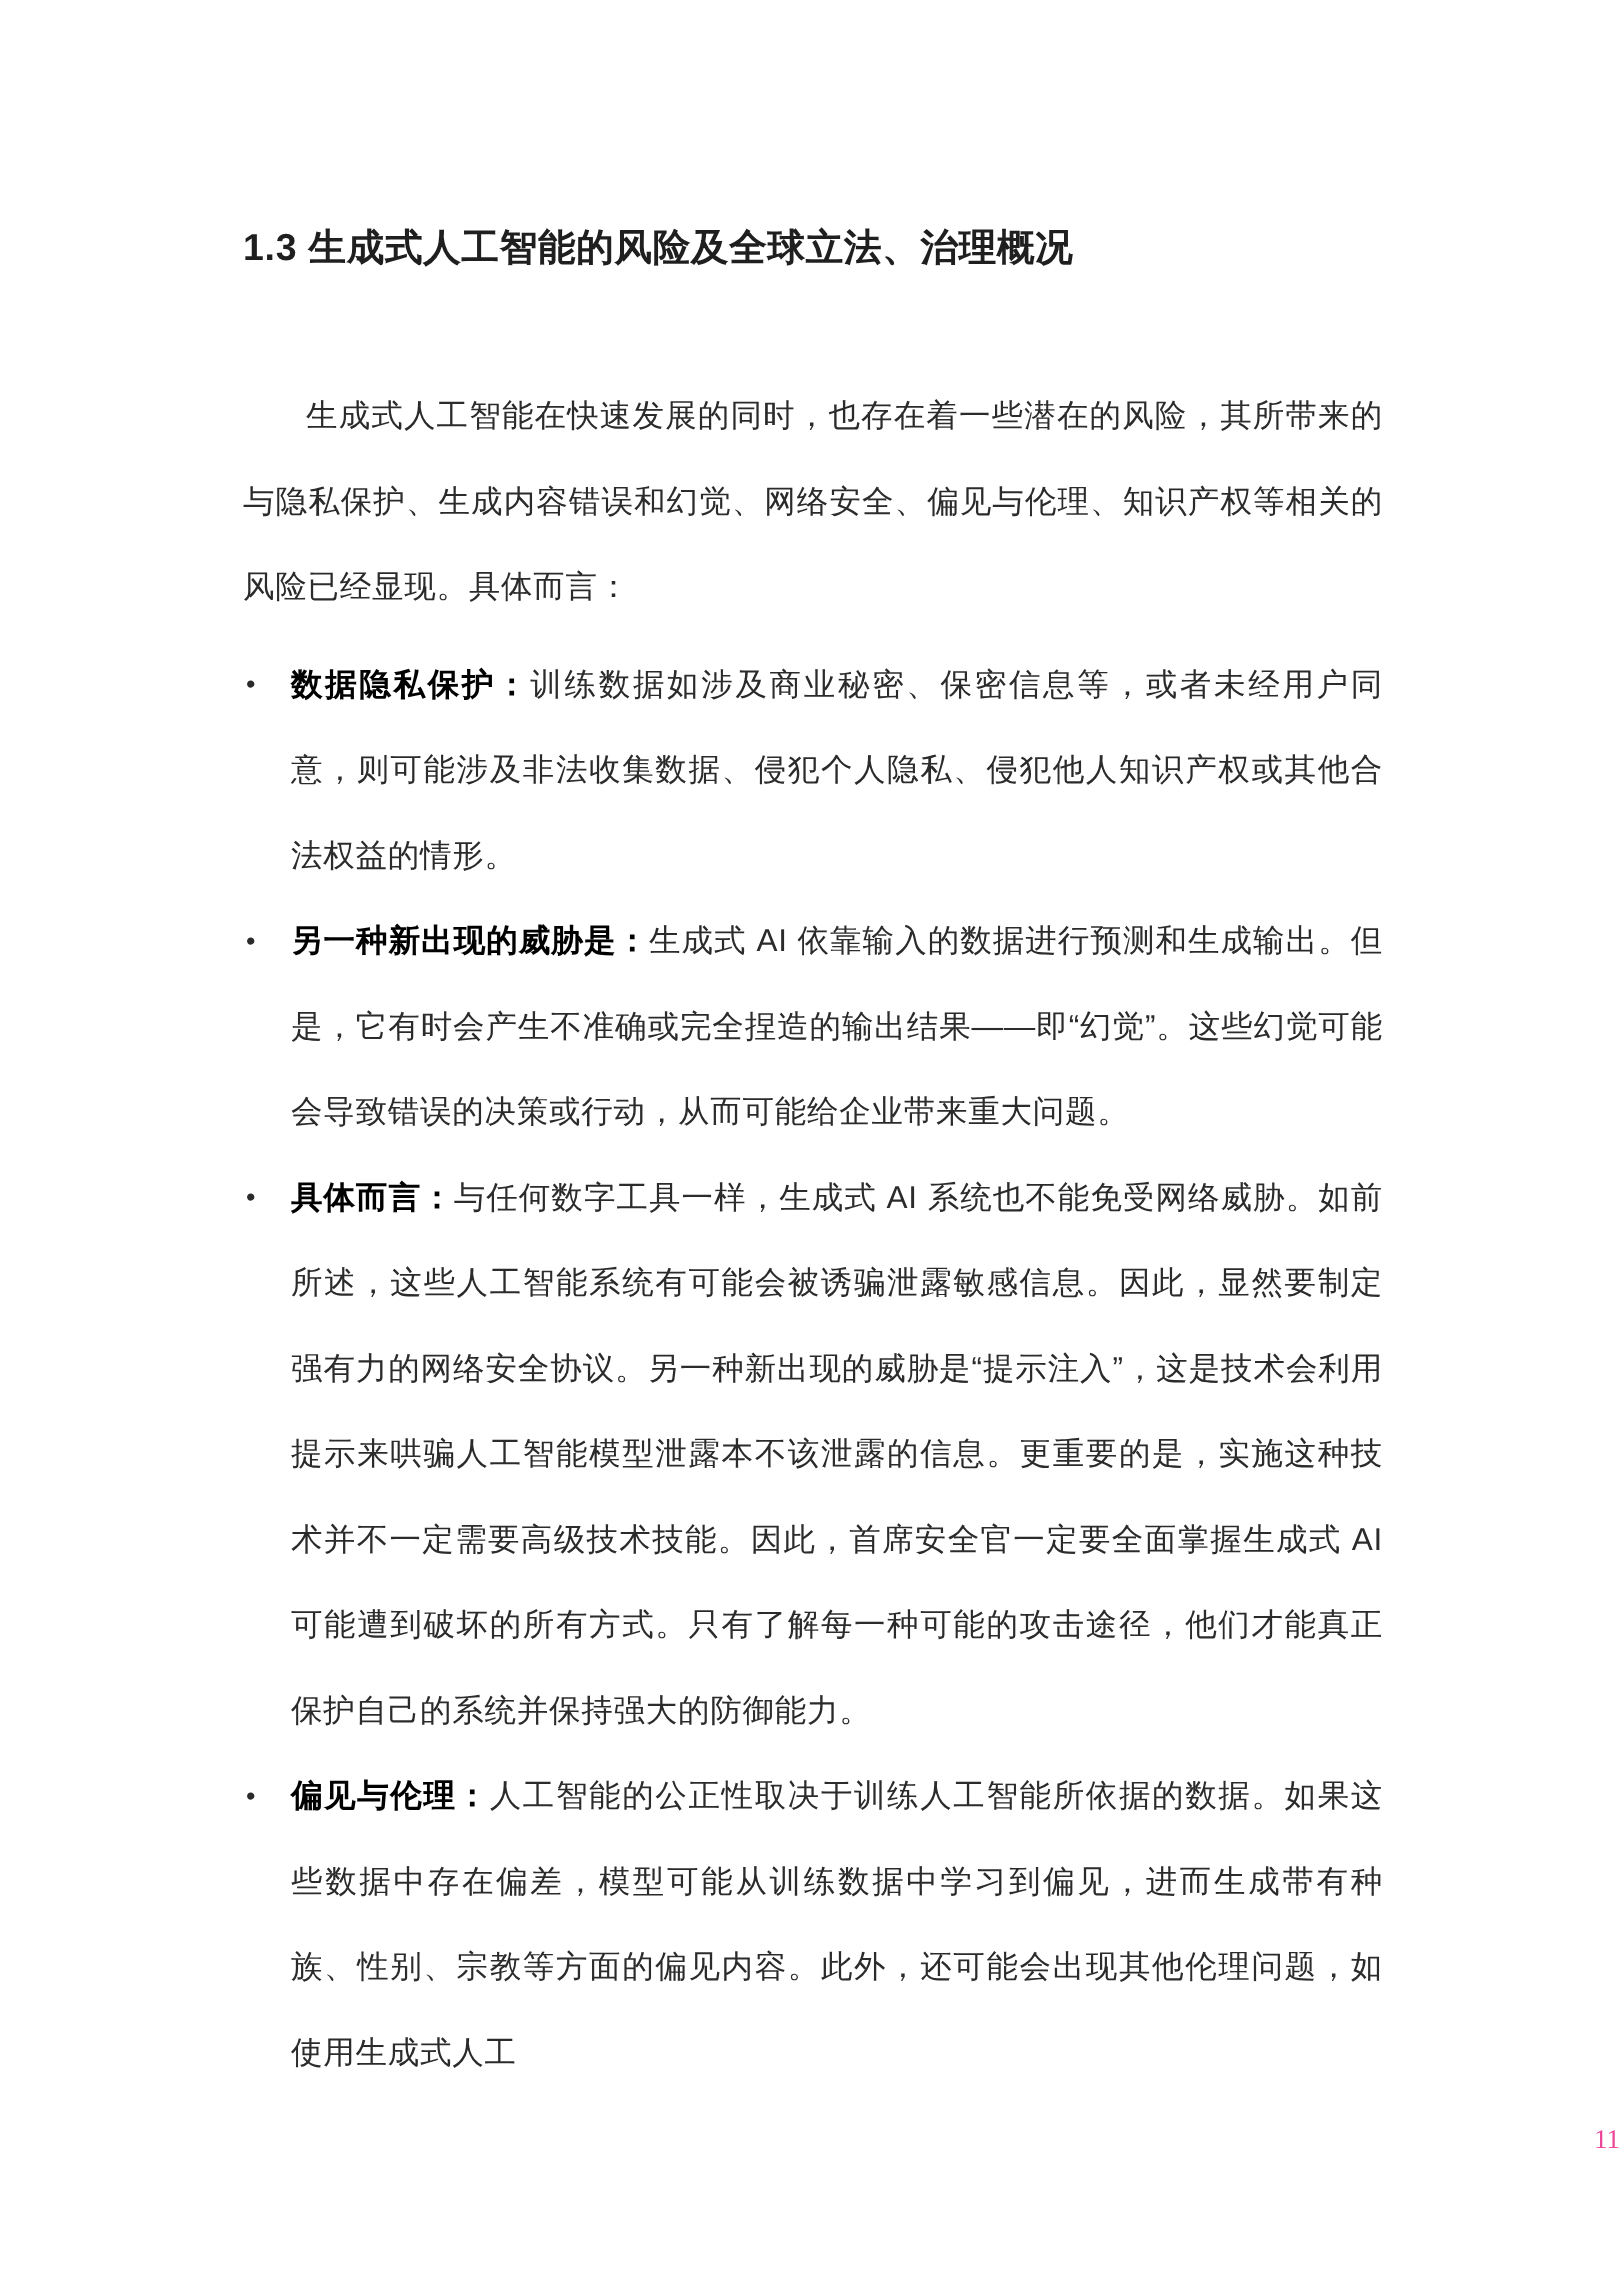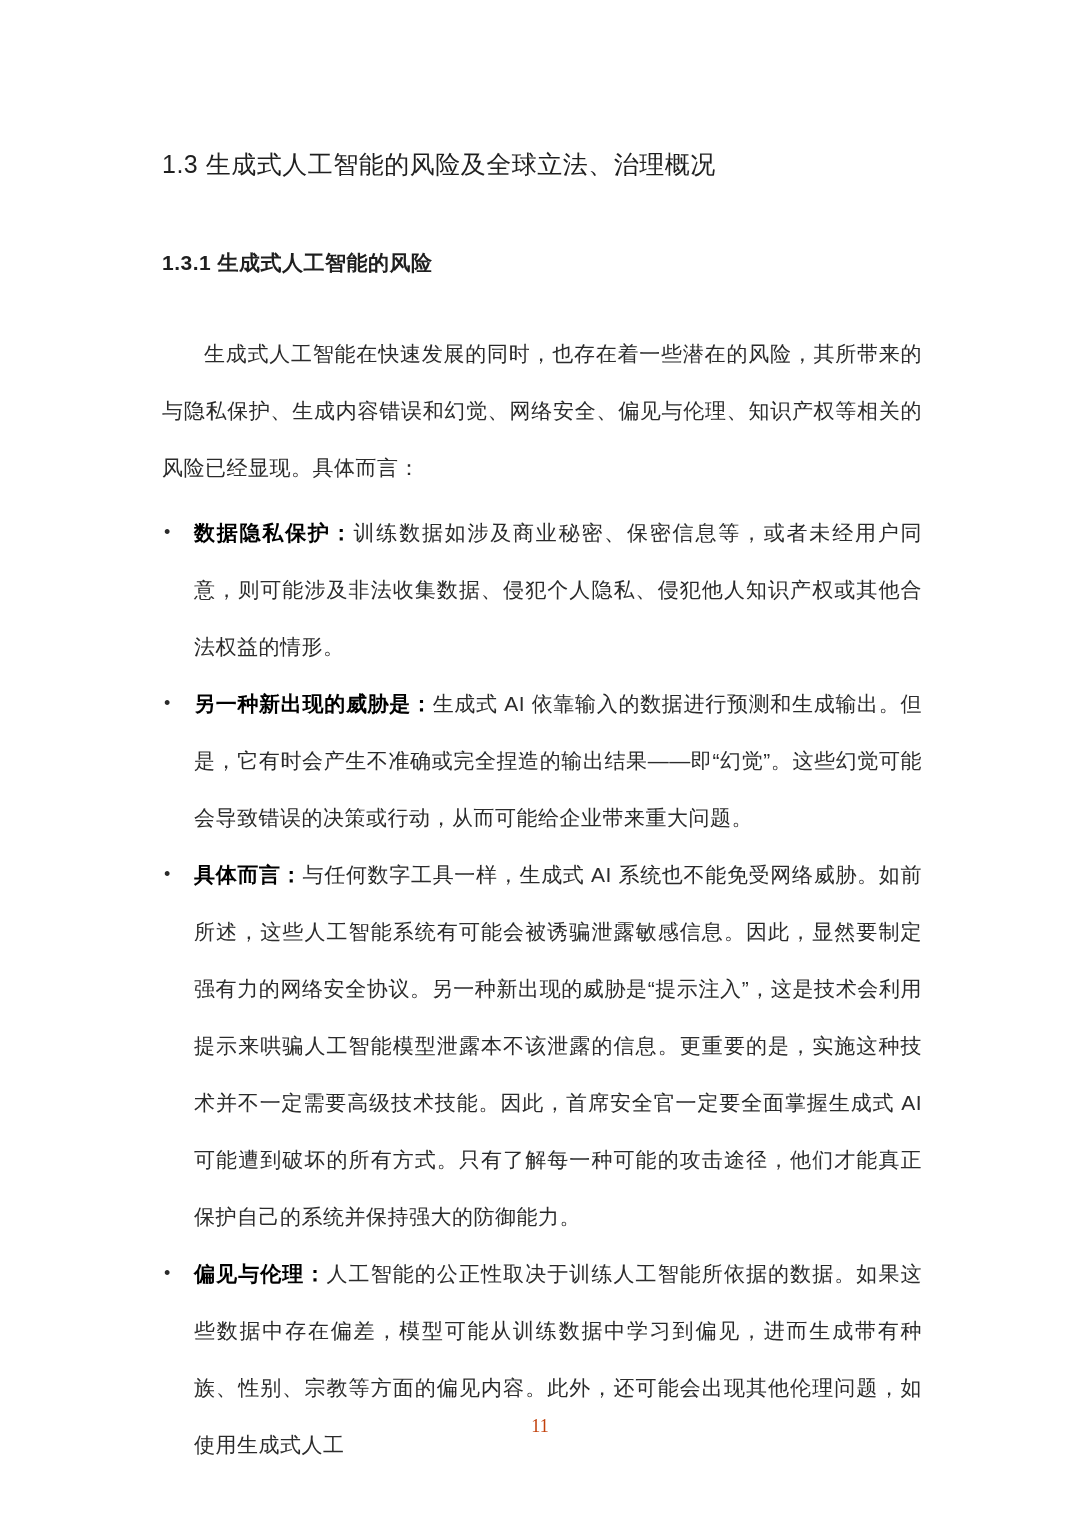--- a/index.html
+++ b/index.html
@@ -16,21 +16,21 @@
     overflow: hidden;
   }
   .page {
     box-sizing: border-box;
     width: 1080px;
     height: 1527px;
     padding: 148px 158px 0 162px;
   }
   .doc-heading {
     font-size: 25px;
-    font-weight: 400;
+    font-weight: 700;
     color: #1f1f1f;
     margin: 0 0 68px 0;
     letter-spacing: 0.5px;
   }
   .doc-subheading {
     font-size: 21px;
     font-weight: 700;
     color: #1f1f1f;
     margin: 0 0 48px 0;
     letter-spacing: 0.5px;
@@ -67,34 +67,33 @@
   }
   ul.risk-list li strong {
     font-weight: 700;
     color: #000000;
   }
   .page-number {
     position: absolute;
     left: 0;
     right: 0;
     top: 1416px;
-    text-align: center;
+    text-align: right;
     font-family: "Liberation Serif", "DejaVu Serif", serif;
     font-size: 18px;
-    color: #c2410c;
+    color: #ec4899;
   }
 </style>
 </head>
 <body>
 
 <div class="page">
 
   <h1 class="doc-heading">1.3 生成式人工智能的风险及全球立法、治理概况</h1>
 
-  <h2 class="doc-subheading">1.3.1 生成式人工智能的风险</h2>
 
   <p class="intro">生成式人工智能在快速发展的同时，也存在着一些潜在的风险，其所带来的与隐私保护、生成内容错误和幻觉、网络安全、偏见与伦理、知识产权等相关的风险已经显现。具体而言：</p>
 
   <ul class="risk-list">
     <li>
       <span class="bullet-dot">•</span><strong>数据隐私保护：</strong><span>训练数据如涉及商业秘密、保密信息等，或者未经用户同意，则可能涉及非法收集数据、侵犯个人隐私、侵犯他人知识产权或其他合法权益的情形。</span>
     </li>
     <li>
       <span class="bullet-dot">•</span><strong>另一种新出现的威胁是：</strong><span>生成式 AI 依靠输入的数据进行预测和生成输出。但是，它有时会产生不准确或完全捏造的输出结果——即“幻觉”。这些幻觉可能会导致错误的决策或行动，从而可能给企业带来重大问题。</span>
     </li>

